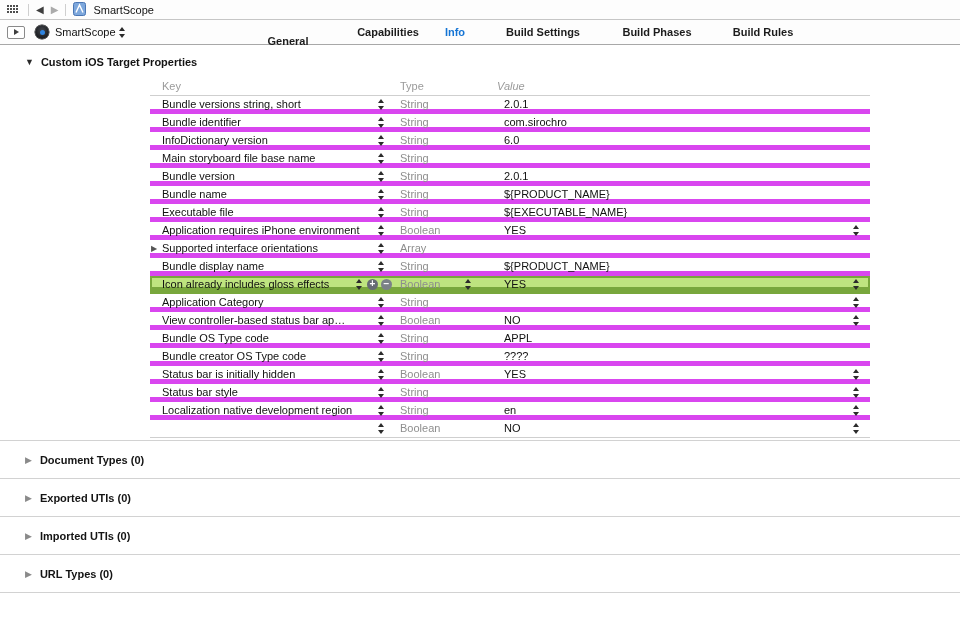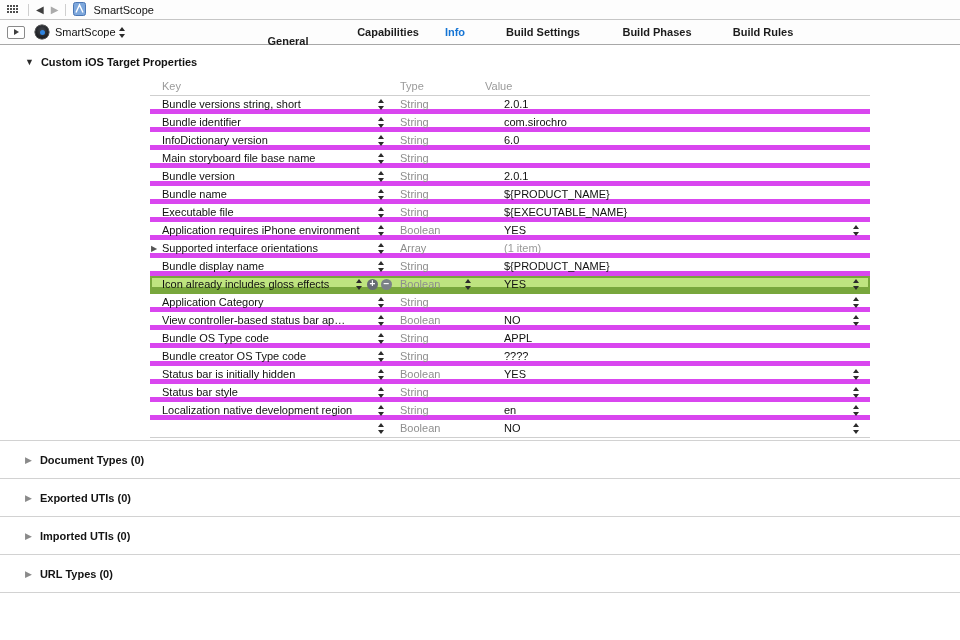--- a/index.html
+++ b/index.html
@@ -52,21 +52,21 @@
 
   
   .props-header { position:absolute; left:25px; top:56px; display:flex;
     align-items:center; gap:7px; font-weight:700; color:#141414; }
   .disc-open { font-size:9px; color:#2b2b2b; }
 
   
   .plist { position:absolute; left:150px; top:78px; width:720px; }
   .t-head { position:relative; height:18px; color:#9a9a9a; border-bottom:1px solid #cfcfcf; }
   .t-head span { position:absolute; top:2px; }
-  .h-key{ left:12px; } .h-type{ left:250px; } .h-val{ left:335px; }
+  .h-key{ left:12px; } .h-type{ left:250px; } .h-val{ left:347px;font-style:italic; }
   .t-row { position:relative; height:18px; line-height:17px;
     border-bottom:5px solid #d946ef; background:#fff; }
   .t-row:last-child { border-bottom:1px solid #cfcfcf; }
   .row-disc { position:absolute; left:1px; top:0; font-size:8px; color:#555; }
   .key-t { position:absolute; left:12px; width:218px; white-space:nowrap;
     overflow:hidden; color:#111; }
   .type-t { position:absolute; left:250px; color:#8e8e8e; }
   .val-t { position:absolute; left:354px; width:280px; white-space:nowrap; color:#111; }
   .val-t.muted { color:#9a9a9a; }
   .ks { left:228px; } .ts { left:315px; } .vs { left:703px; }
@@ -193,21 +193,20 @@
         <span class="stp ks"></span>
         <span class="type-t">Boolean</span>
         <span class="val-t">YES</span>
         <span class="stp vs"></span>
       </div>
       <div class="t-row">
         <span class="row-disc">▶</span>
         <span class="key-t">Supported interface orientations</span>
         <span class="stp ks"></span>
         <span class="type-t">Array</span>
-        <span class="val-t muted">(1 item)</span>
       </div>
       <div class="t-row">
         <span class="key-t">Bundle display name</span>
         <span class="stp ks"></span>
         <span class="type-t">String</span>
         <span class="val-t">${PRODUCT_NAME}</span>
       </div>
       <div class="t-row selected">
         <span class="key-t">Icon already includes gloss effects</span>
         <span class="stp ks"></span>

